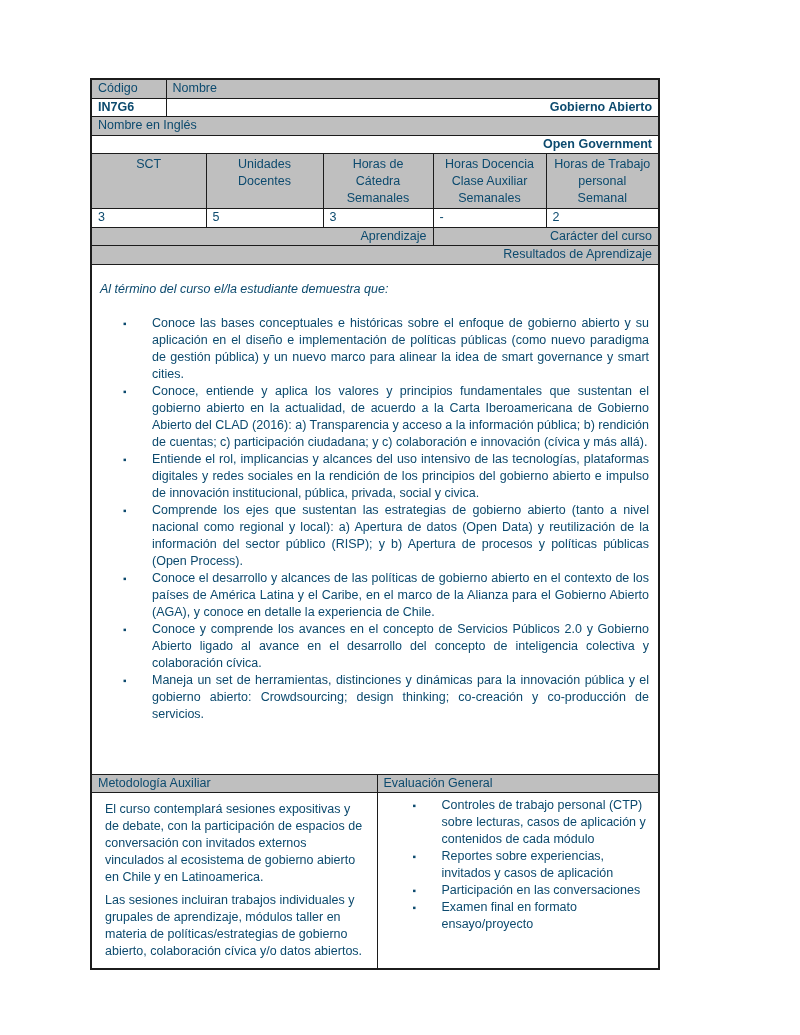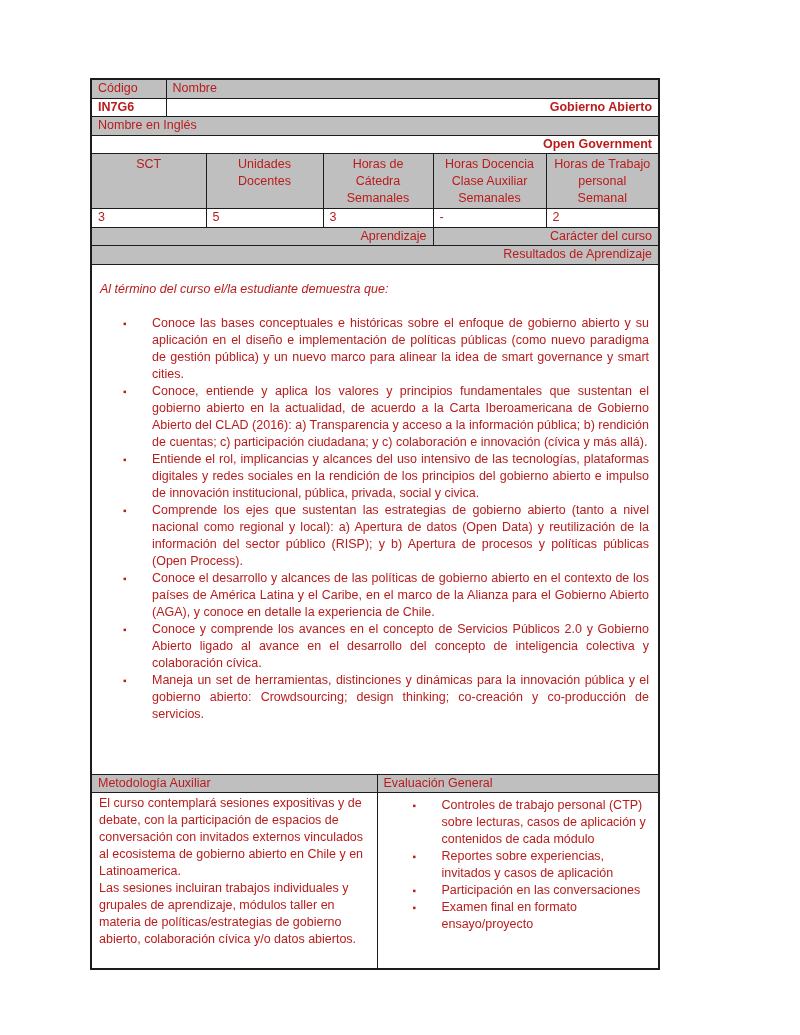--- a/index.html
+++ b/index.html
@@ -1,18 +1,18 @@
 <!DOCTYPE html>
 <html><head>
 <meta charset="utf-8">
 <style>
   html,body{margin:0;padding:0;background:#ffffff;}
   .page{
     position:relative;width:800px;height:1035px;background:#ffffff;
-    font-family:"Liberation Sans",sans-serif;color:#b91c1c;overflow:hidden;
+    font-family:"Liberation Sans",sans-serif;color:#0c4a6e;overflow:hidden;
   }
   table.doc{
     position:absolute;left:90px;top:78px;width:568px;
     border-collapse:collapse;table-layout:fixed;
     border:2px solid #1c1c1c;
   }
   td{
     border:1.6px solid #1c1c1c;
     padding:1px 6px;
     font-size:12.5px;line-height:15.5px;
@@ -24,21 +24,21 @@
   tr.h18{height:18px;}
   tr.hdr5{height:54px;text-align:center;}
   tr.hdr5 td{vertical-align:top;line-height:17px;padding-top:2px;}
   td.bigcell{vertical-align:top;height:493px;padding:16px 8px 0 7px;line-height:17px;}
   p.intro{font-style:italic;margin:0 0 0 1px;}
   ul.results{list-style:none;margin:17px 0 0 23px;padding:0 1px 0 0;}
   ul.results li{position:relative;padding-left:30px;text-align:justify;line-height:17px;}
   ul.results li::before{content:"▪";position:absolute;left:1px;top:0;font-size:10px;line-height:17px;}
   tr.bottomrow{height:176px;}
   td.colcell{vertical-align:top;line-height:17px;padding:2px 8px 0 7px;}
-  td.colcell p{margin:0;}
+  td.colcell p{margin:6px;}
   ul.eval{list-style:none;margin:2px 0 0 27px;padding:0;}
   ul.eval li{position:relative;padding-left:30px;line-height:17px;}
   ul.eval li::before{content:"▪";position:absolute;left:1px;top:0;font-size:10px;line-height:17px;}
 </style>
 </head>
 <body>
 
 <div class="page">
   <table class="doc">
     <colgroup>

